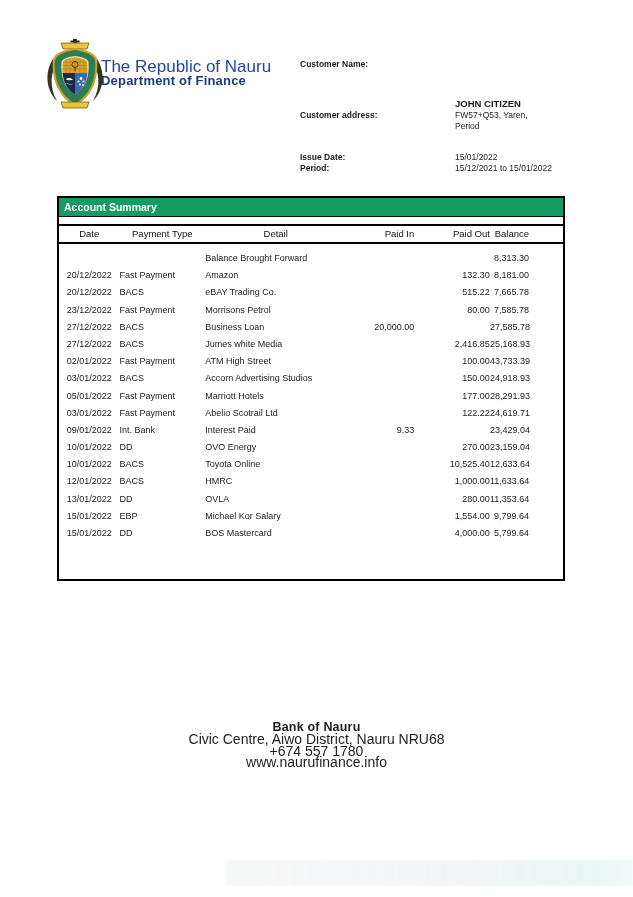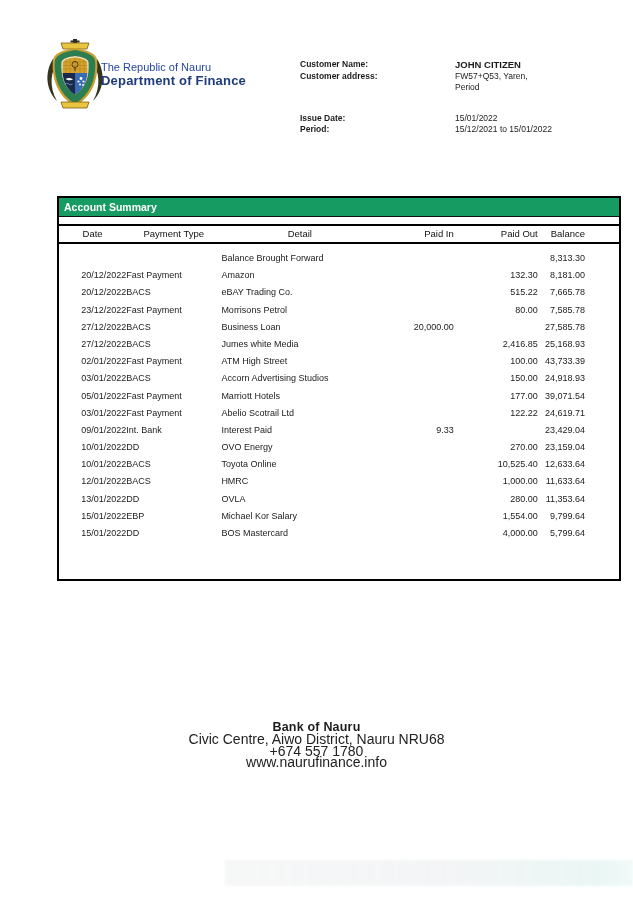--- a/index.html
+++ b/index.html
@@ -9,43 +9,43 @@
     --ink:#1c1c1c;
   }
   *{margin:0;padding:0;box-sizing:border-box;}
   html,body{background:#ffffff;}
   body{font-family:"Liberation Sans", sans-serif;color:var(--ink);}
   .page{position:relative;width:633px;height:897px;background:#fff;overflow:hidden;}
 
   
   .logo{position:absolute;left:44px;top:38px;width:62px;height:76px;}
   .dept{position:absolute;left:101px;top:60px;line-height:14px;}
-  .dept .country{font-size:11px;color:var(--blue);}
+  .dept .country{font-size:17px;color:var(--blue);}
   .dept .department{font-size:13px;font-weight:bold;color:var(--blue-dark);letter-spacing:.2px;}
 
   .customer{position:absolute;left:300px;top:59px;width:270px;font-size:8.5px;line-height:11.5px;}
   .customer .grid{display:grid;grid-template-columns:155px 1fr;}
   .customer .lbl{font-weight:bold;}
   .customer .val{}
-  .customer .val.bold{font-weight:bold;font-size:9.5px;}
+  .customer .val.bold{font-weight:bold;font-size:9.5px;margin-top:39px;}
   .customer .spacer{height:19px;grid-column:1 / span 2;}
 
   
-  .statement{position:absolute;left:57px;top:196px;width:564px;height:385px;
+  .statement{position:absolute;left:57px;top:196px;width:508px;height:385px;
              border:2px solid #000;background:#fff;}
   .summary-bar{height:19px;background:var(--accent);border-bottom:1px solid #111;
                color:#fff;font-weight:bold;font-size:10.5px;line-height:18px;padding-left:5px;}
   .gap{height:7px;}
   table{width:100%;border-collapse:collapse;table-layout:fixed;}
   thead th{border-top:2px solid #000;border-bottom:2px solid #000;
            font-size:9.5px;font-weight:normal;padding:2px 0 3px;color:#111;}
   tbody td{font-size:9px;line-height:12px;padding:2.6px 0;color:#222;
            white-space:nowrap;overflow:hidden;}
   tbody tr:first-child td{padding-top:8px;}
-  .c-date{width:12%;padding-left:0;text-align:right;}
+  .c-date{width:12%;padding-left:0;text-align:center;}
   .c-type{width:17%;text-align:left;}
   .c-detail{width:28%;text-align:left;}
   .c-in{width:13.5%;text-align:right;}
   .c-out{width:15%;text-align:right;}
   .c-bal{width:14.5%;text-align:right;padding-right:34px;}
   thead th.c-date,thead th.c-type,thead th.c-detail{text-align:center;padding-left:0;}
 
   
   .footer{position:absolute;left:0;top:720px;width:100%;text-align:center;}
   .footer .bank{font-size:12.5px;font-weight:bold;letter-spacing:.2px;}
@@ -194,21 +194,21 @@
             <td class="c-in"></td>
             <td class="c-out">150.00</td>
             <td class="c-bal">24,918.93</td>
           </tr>
           <tr>
             <td class="c-date">05/01/2022</td>
             <td class="c-type">Fast Payment</td>
             <td class="c-detail">Marriott Hotels</td>
             <td class="c-in"></td>
             <td class="c-out">177.00</td>
-            <td class="c-bal">39,071.54</td>
+            <td class="c-bal">28,291.93</td>
           </tr>
           <tr>
             <td class="c-date">03/01/2022</td>
             <td class="c-type">Fast Payment</td>
             <td class="c-detail">Abelio Scotrail Ltd</td>
             <td class="c-in"></td>
             <td class="c-out">122.22</td>
             <td class="c-bal">24,619.71</td>
           </tr>
           <tr>

